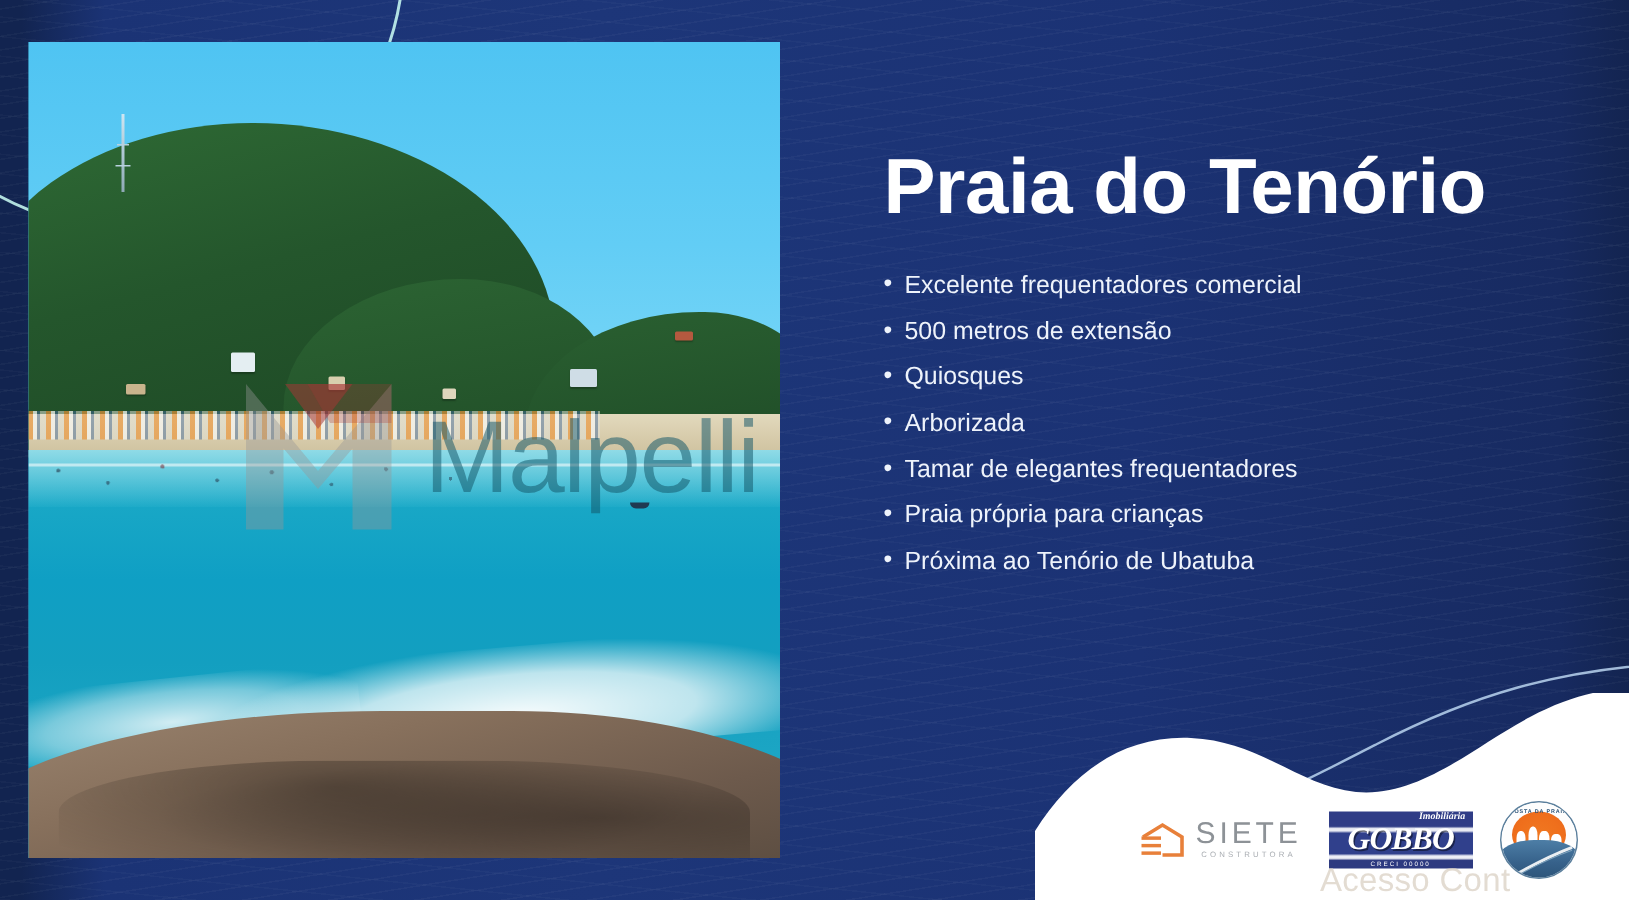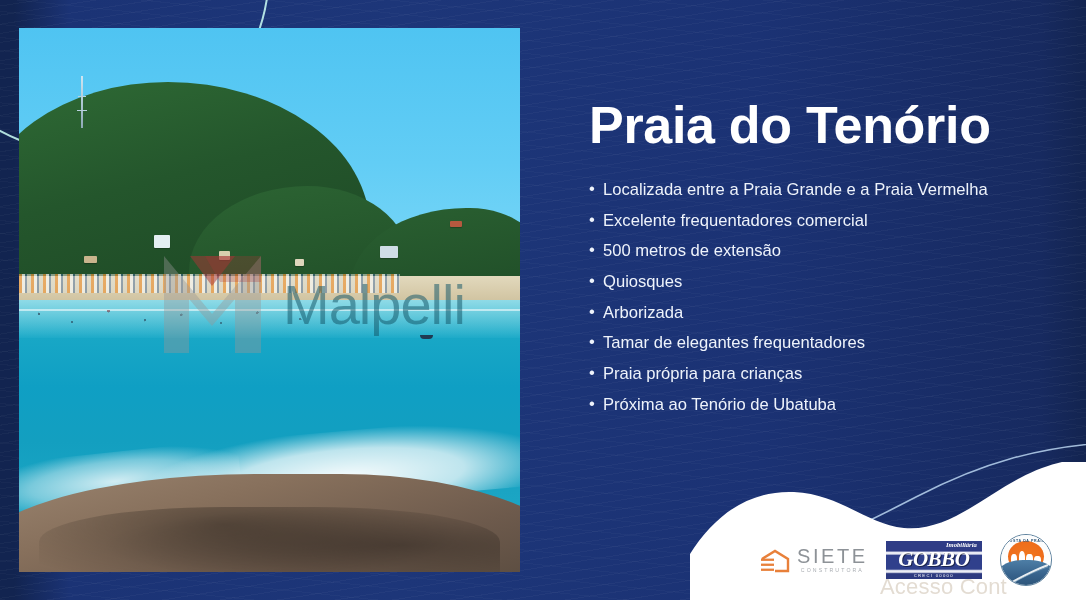--- a/index.html
+++ b/index.html
@@ -161,21 +161,21 @@
     display:flex; align-items:center;
     pointer-events:none;
     opacity:0.95;
   }
   .wm-m {
     position:relative; width:105px; height:105px; flex:none;
     margin-right:18px;
   }
   .wm-m svg { display:block; }
   .wm-text {
-    font-size:56px; font-weight:400; letter-spacing:-1px;
+    font-size:68px; font-weight:400; letter-spacing:-1px;
     color:rgba(18,86,104,0.55);
     white-space:nowrap;
     line-height:1;
   }
 
   
   .content {
     position:absolute;
     left:589px; top:96px; width:480px;
   }
@@ -210,21 +210,21 @@
     width:400px; height:130px; overflow:hidden;
     pointer-events:none;
   }
   .logos {
     position:absolute; left:760px; top:536px;
     display:flex; align-items:center; gap:18px;
     height:48px;
   }
 
   
-  .siete { display:flex; align-items:flex-end; gap:7px; }
+  .siete { display:flex; align-items:center; gap:7px; }
   .siete-mark { width:30px; height:26px; position:relative; }
   .siete-txt { line-height:1; }
   .siete-name {
     font-size:20px; letter-spacing:2.6px; color:#8d9297; font-weight:400;
   }
   .siete-sub {
     font-size:5.2px; letter-spacing:2.1px; color:#a9adb2;
     margin-top:2px; text-align:center;
   }
 
@@ -346,21 +346,20 @@
         <path d="M30 4 L75 4 L52 34 Z" fill="rgba(168,52,52,0.55)"></path>
         <path d="M45 4 L101 4 L101 30 L60 30 Z" fill="rgba(168,52,52,0.30)"></path>
       </svg>
     </div>
     <div class="wm-text">Malpelli</div>
   </div>
 
   <div class="content">
     <div class="title">Praia do Tenório</div>
     <ul class="bullets">
-      <li>Localizada entre a Praia Grande e a Praia Vermelha</li>
       <li>Excelente frequentadores comercial</li>
       <li>500 metros de extensão</li>
       <li>Quiosques</li>
       <li>Arborizada</li>
       <li>Tamar de elegantes frequentadores</li>
       <li>Praia própria para crianças</li>
       <li>Próxima ao Tenório de Ubatuba</li>
     </ul>
   </div>
 

